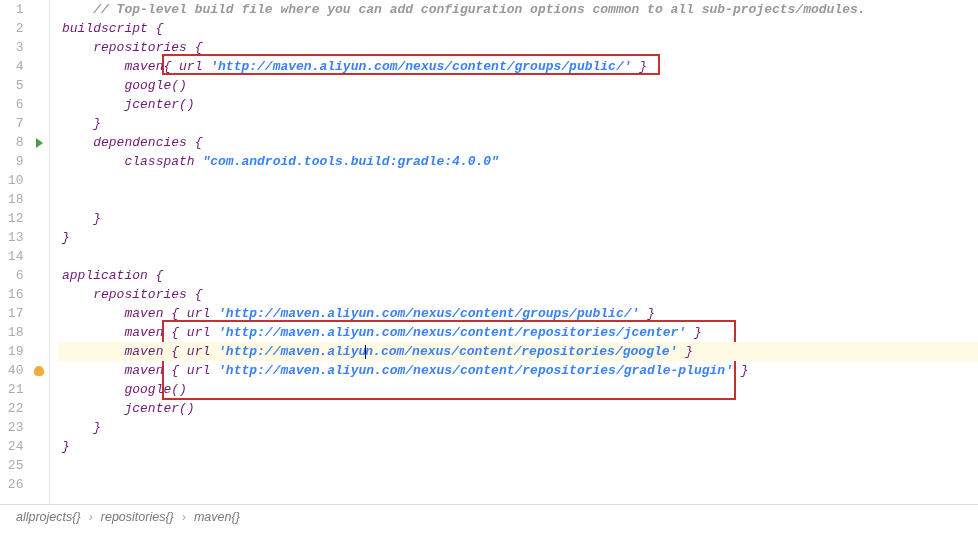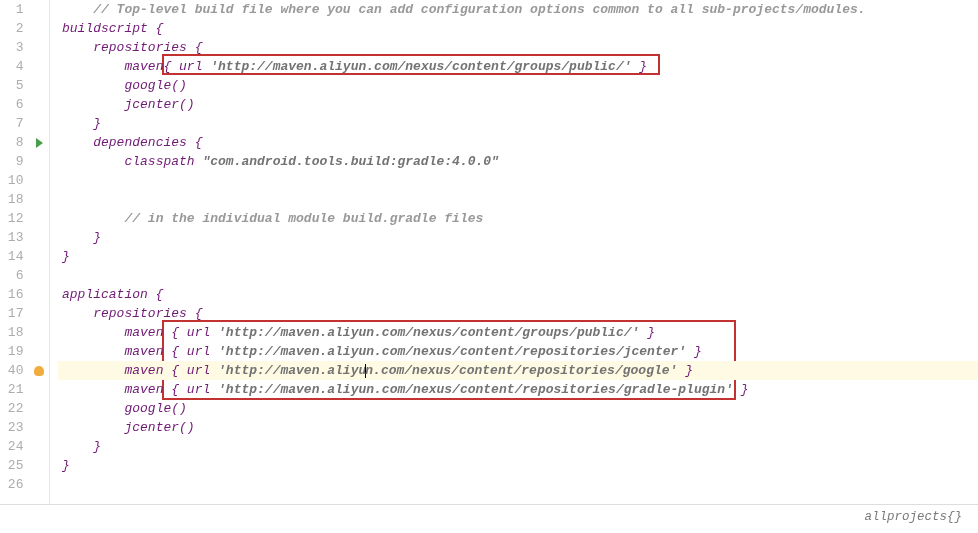--- a/index.html
+++ b/index.html
@@ -53,21 +53,21 @@
       line-height: 19px;
       white-space: pre;
       position: relative;
       font-style: italic;
       padding-left: 4px;
     }
     .code-line.highlighted {
       background: #fffae3;
     }
     .comment { color: #999999; font-style: italic; font-weight: bold; }
-    .string { color: #737373; font-weight: bold; }
+    .string { color: #3b82f6; font-weight: bold; }
     .identifier { color: #701a75; }
     .red-box {
       position: absolute;
       border: 2px solid #c43131;
       pointer-events: none;
     }
     .red-box-1 {
       left: 112px;
       top: 54px;
       width: 498px;
@@ -77,26 +77,25 @@
       left: 112px;
       top: 320px;
       width: 574px;
       height: 80px;
     }
     .breadcrumb {
       height: 28px;
       padding: 5px 16px;
       color: #787878;
       font-size: 12.5px;
-      font-family: Liberation Mono, monospace;
+      font-family: Liberation Sans, sans-serif;
       font-style: italic;
       display: flex;
-      align-items: flex-end;
+      align-items: flex-start;
       gap: 8px;
-      flex-direction: column;
     }
     .breadcrumb-sep {
       color: #aaa;
       font-style: normal;
     }
     .run-icon {
       width: 0;
       height: 0;
       border-left: 7px solid #4a9e4a;
       border-top: 5px solid transparent;
@@ -239,21 +238,20 @@
       <div class="code-line"><span></span><span class="identifier">buildscript {</span></div>
       <div class="code-line"><span>    </span><span class="identifier">repositories {</span></div>
       <div class="code-line"><span>        </span><span class="identifier">maven{ url </span><span class="string">'http://maven.aliyun.com/nexus/content/groups/public/'</span><span class="identifier"> }</span></div>
       <div class="code-line"><span>        </span><span class="identifier">google()</span></div>
       <div class="code-line"><span>        </span><span class="identifier">jcenter()</span></div>
       <div class="code-line"><span>    </span><span class="identifier">}</span></div>
       <div class="code-line"><span>    </span><span class="identifier">dependencies {</span></div>
       <div class="code-line"><span>        </span><span class="identifier">classpath </span><span class="string">"com.android.tools.build:gradle:4.0.0"</span></div>
       <div class="code-line"><span></span></div>
       <div class="code-line"><span>        </span></div>
-      <div class="code-line"><span>        </span><span class="comment">// in the individual module build.gradle files</span></div>
       <div class="code-line"><span>    </span><span class="identifier">}</span></div>
       <div class="code-line"><span></span><span class="identifier">}</span></div>
       <div class="code-line"><span></span></div>
       <div class="code-line"><span></span><span class="identifier">application {</span></div>
       <div class="code-line"><span>    </span><span class="identifier">repositories {</span></div>
       <div class="code-line"><span>        </span><span class="identifier">maven { url </span><span class="string">'http://maven.aliyun.com/nexus/content/groups/public/'</span><span class="identifier"> }</span></div>
       <div class="code-line"><span>        </span><span class="identifier">maven { url </span><span class="string">'http://maven.aliyun.com/nexus/content/repositories/jcenter'</span><span class="identifier"> }</span></div>
       <div class="code-line highlighted"><span>        </span><span class="identifier">maven { url </span><span class="string">'http://maven.aliyu<span class="caret"></span>n.com/nexus/content/repositories/google'</span><span class="identifier"> }</span></div>
       <div class="code-line"><span>        </span><span class="identifier">maven { url </span><span class="string">'http://maven.aliyun.com/nexus/content/repositories/gradle-plugin'</span><span class="identifier"> }</span></div>
       <div class="code-line"><span>        </span><span class="identifier">google()</span></div>

